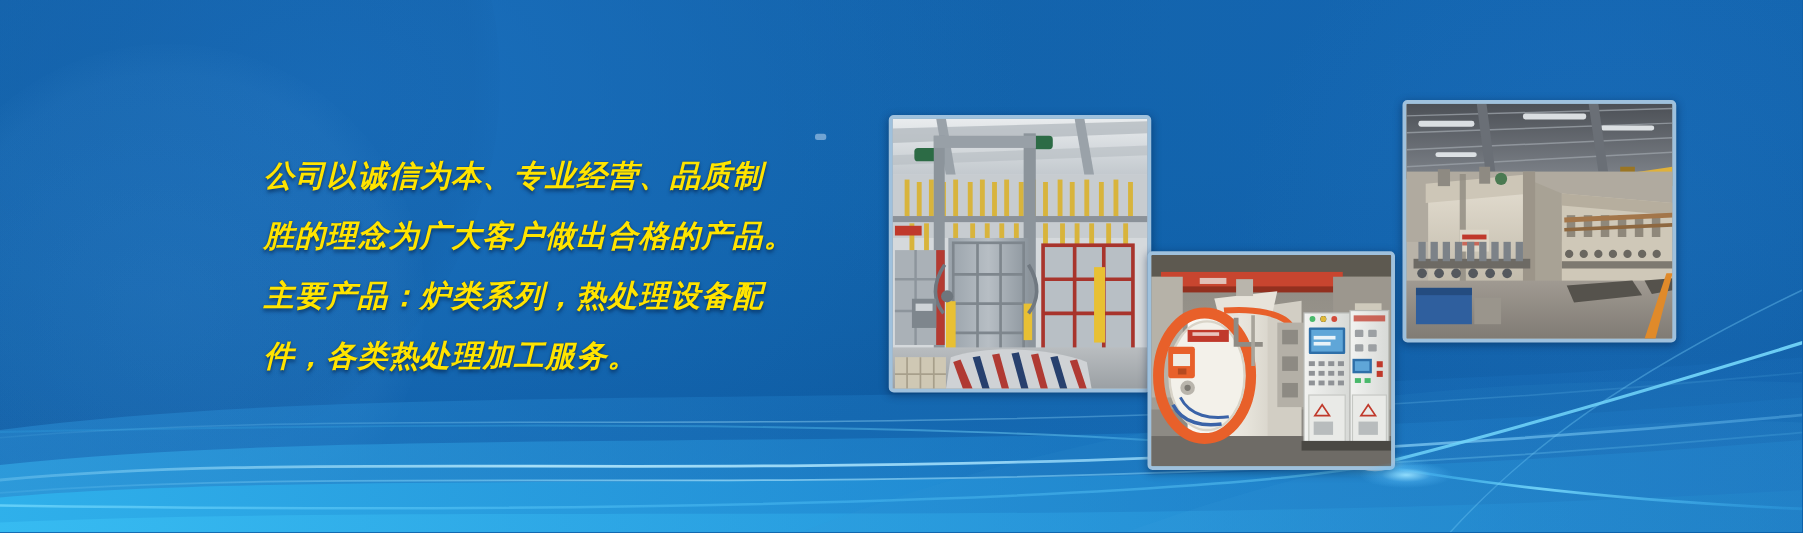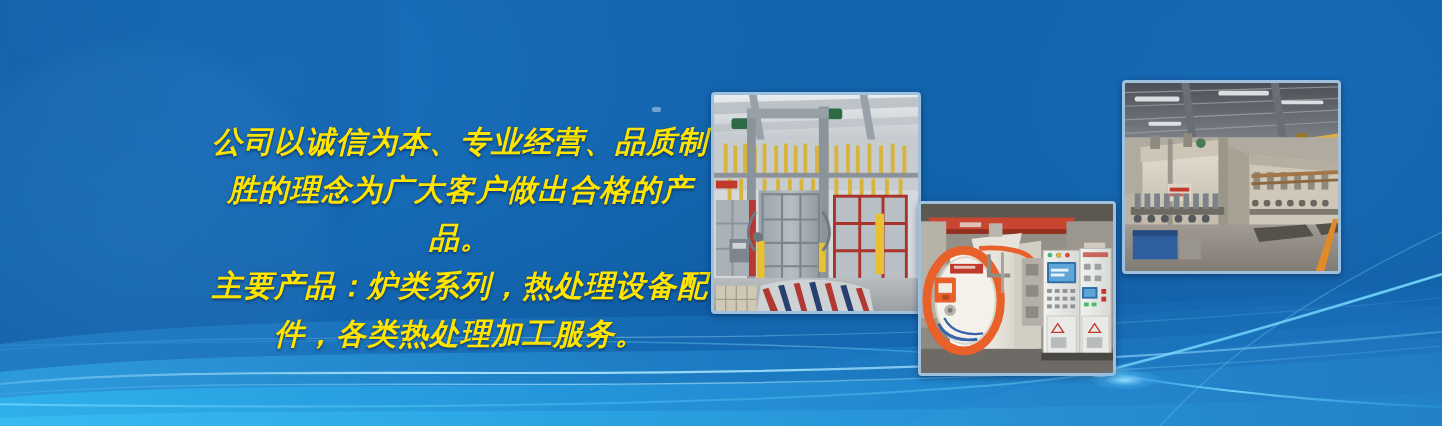--- a/index.html
+++ b/index.html
@@ -33,32 +33,31 @@
     background:radial-gradient(circle at 50% 50%, rgba(16,84,150,.28) 0%, rgba(16,84,150,.16) 66%, rgba(16,84,150,0) 73%);
   }
   .bg-circle-c{
     position:absolute; right:-160px; top:-120px;
     width:620px; height:620px; border-radius:50%;
     background:radial-gradient(circle at 50% 50%, rgba(70,150,220,.10) 0%, rgba(70,150,220,0) 70%);
   }
   .bg-svg{ position:absolute; inset:0; width:1442px; height:426px; }
   
   .headline{
-    position:absolute; left:200px; top:118px;
+    position:absolute; left:211px; top:118px;
     width:520px;
     color:#ffe400;
-    font-size:30px;
+    font-size:24px;
     font-weight:bold;
     font-style:italic;
     line-height:48px;
     letter-spacing:1px;
     text-shadow:0 2px 3px rgba(0,30,70,.55), 0 0 1px rgba(0,20,50,.6);
     z-index:6;
     white-space:pre-line;
-    text-align:center;
   }
   .speck{
     position:absolute; left:652px; top:107px;
     width:9px; height:5px; border-radius:2px;
     background:rgba(190,215,240,.55);
     z-index:5;
   }
   
   .photo{
     position:absolute;

